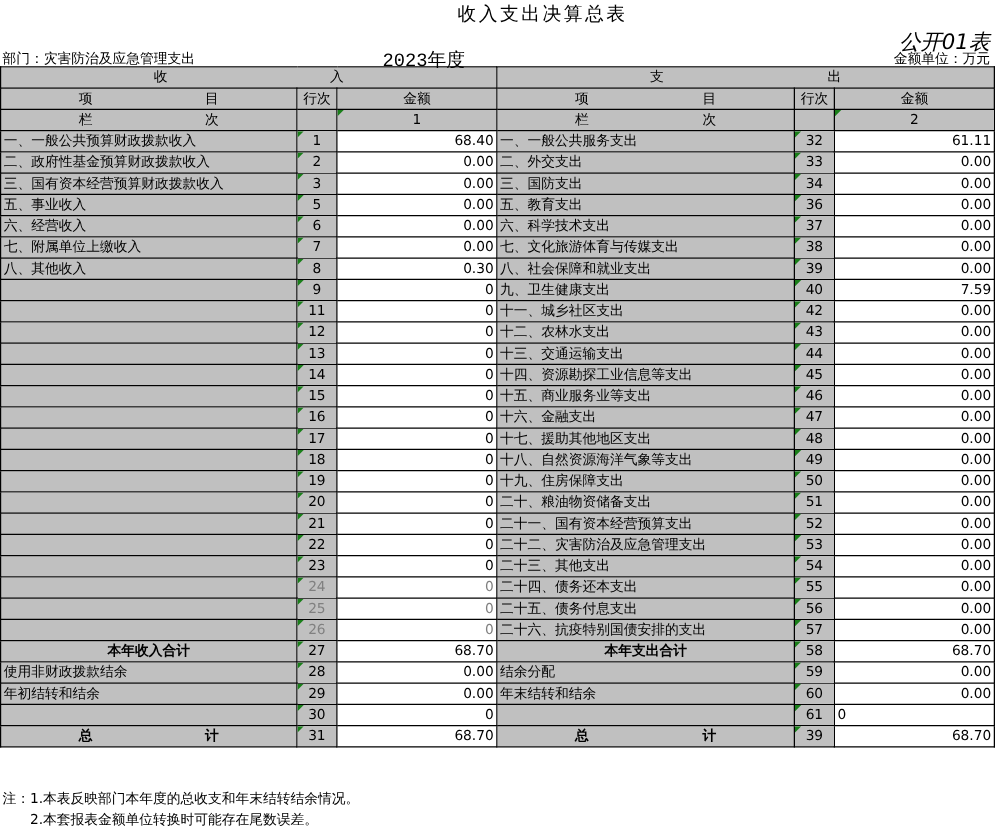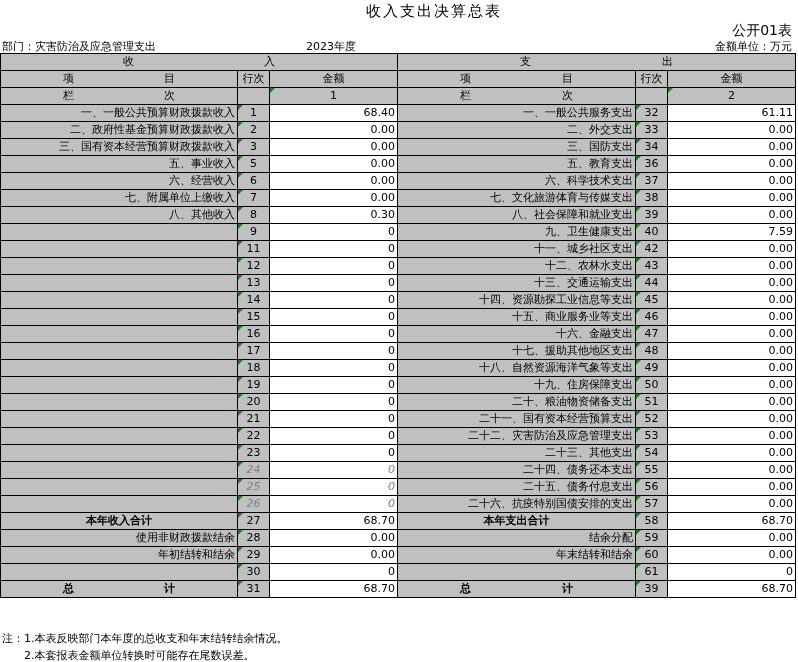--- a/index.html
+++ b/index.html
@@ -1,37 +1,37 @@
 <!DOCTYPE html>
 <html><head>
 <meta charset="utf-8">
 <style>
   html, body { margin:0; padding:0; background:#ffffff; }
   body { width:798px; height:662px; position:relative; overflow:hidden;
          font-family:"DejaVu Sans", "Liberation Sans", sans-serif; font-size:11px; color:#000; }
   .title { position:absolute; left:0; width:798px; top:2px; text-align:center;
            font-size:15px; letter-spacing:2px; padding-left:70px; box-sizing:border-box; }
-  .form-no { position:absolute; right:6px; top:22px; font-size:14px; }
+  .form-no { position:absolute; right:6px; top:22px; font-size:17px;font-style:italic; }
   .dept { position:absolute; left:2px; top:39px; font-size:11px; }
-  .year { position:absolute; left:306px; top:39px; font-size:11px; }
+  .year { position:absolute; left:306px; top:39px; font-size:15px;font-family:Liberation Mono, monospace; }
   .unit { position:absolute; right:6px; top:39px; font-size:11px; }
   table.main { position:absolute; left:0; top:53px; border-collapse:collapse; table-layout:fixed; }
   table.main td { border:1px solid #000; height:16px; padding:0 2px; white-space:nowrap; overflow:hidden;
                   font-size:11px; line-height:16px; box-sizing:border-box; }
   td.g { background:#c0c0c0; }
   td.w { background:#ffffff; }
   td.c { text-align:center; }
   td.r { text-align:right; }
-  td.l { text-align:right; }
+  td.l { text-align:left; }
   td.b { font-weight:bold; }
   td.rn { position:relative; text-align:center; background:#c0c0c0; }
   td.tri { position:relative; }
   td.tri::before, td.rn::before { content:""; position:absolute; left:0; top:0; width:0; height:0;
                   border-top:5px solid #1a7f1a; border-right:5px solid transparent; }
-  td.dim { color:#808080;font-style:italic; }
+  td.dim { color:#808080; }
   .spread { display:flex; justify-content:space-between; padding:0 60px; }
   .spread2 { display:flex; justify-content:space-between; padding:0 80px 0 120px; }
   .notes { position:absolute; left:2px; top:630px; font-size:11px; line-height:17px; }
   .notes .n2 { padding-left:22px; }
 </style>
 </head>
 <body>
 
 <div class="title">收入支出决算总表</div>
 <div class="form-no">公开01表</div>

